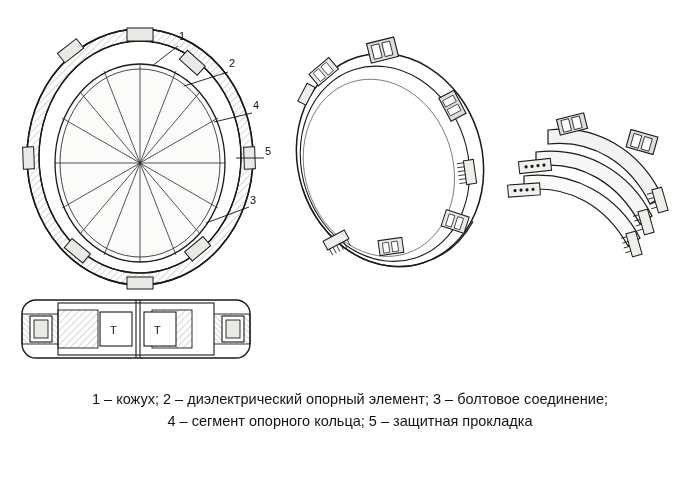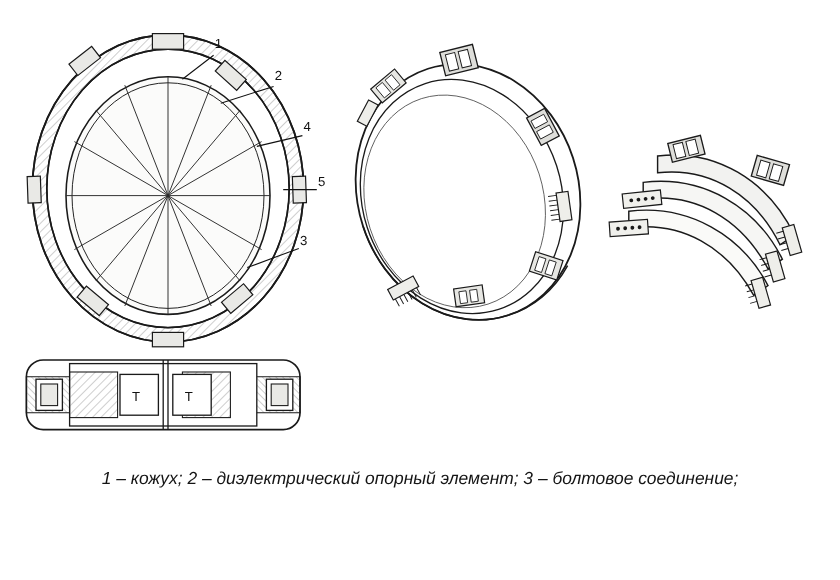--- a/index.html
+++ b/index.html
@@ -15,21 +15,21 @@
   svg { display:block; }
   .cap {
     position:absolute;
     left:0; top:388px;
     width:700px;
     text-align:center;
     font-size:14.5px;
     line-height:1.55;
     color:#141414;
   }
-  .cap div { white-space:nowrap;font-style:italic; }
+  .cap div { white-space:nowrap; }
   .lbl { font-family:"Liberation Sans", sans-serif; font-size:11px; fill:#111; }
 </style>
 </head>
 <body>
 
 <div id="sheet">
 <svg width="700" height="483" viewBox="0 0 700 483" xmlns="http://www.w3.org/2000/svg">
   <defs>
     <pattern id="hatch" width="5" height="5" patternUnits="userSpaceOnUse" patternTransform="rotate(45)">
       <line x1="0" y1="0" x2="0" y2="5" stroke="#8a8a8a" stroke-width="0.7"></line>
@@ -263,13 +263,14 @@
     <rect x="226" y="320" width="14" height="18" fill="#e9e9e6" stroke="#1a1a1a" stroke-width="0.9"></rect>
 
     <text class="lbl" x="110" y="334">T</text>
     <text class="lbl" x="154" y="334">T</text>
   </g>
 </svg>
 </div>
 
 <div class="cap">
   <div>1 – кожух; 2 – диэлектрический опорный элемент; 3 – болтовое соединение;</div>
+  <div>4 – сегмент опорного кольца; 5 – защитная прокладка</div>
 </div>
 
 </body></html>

